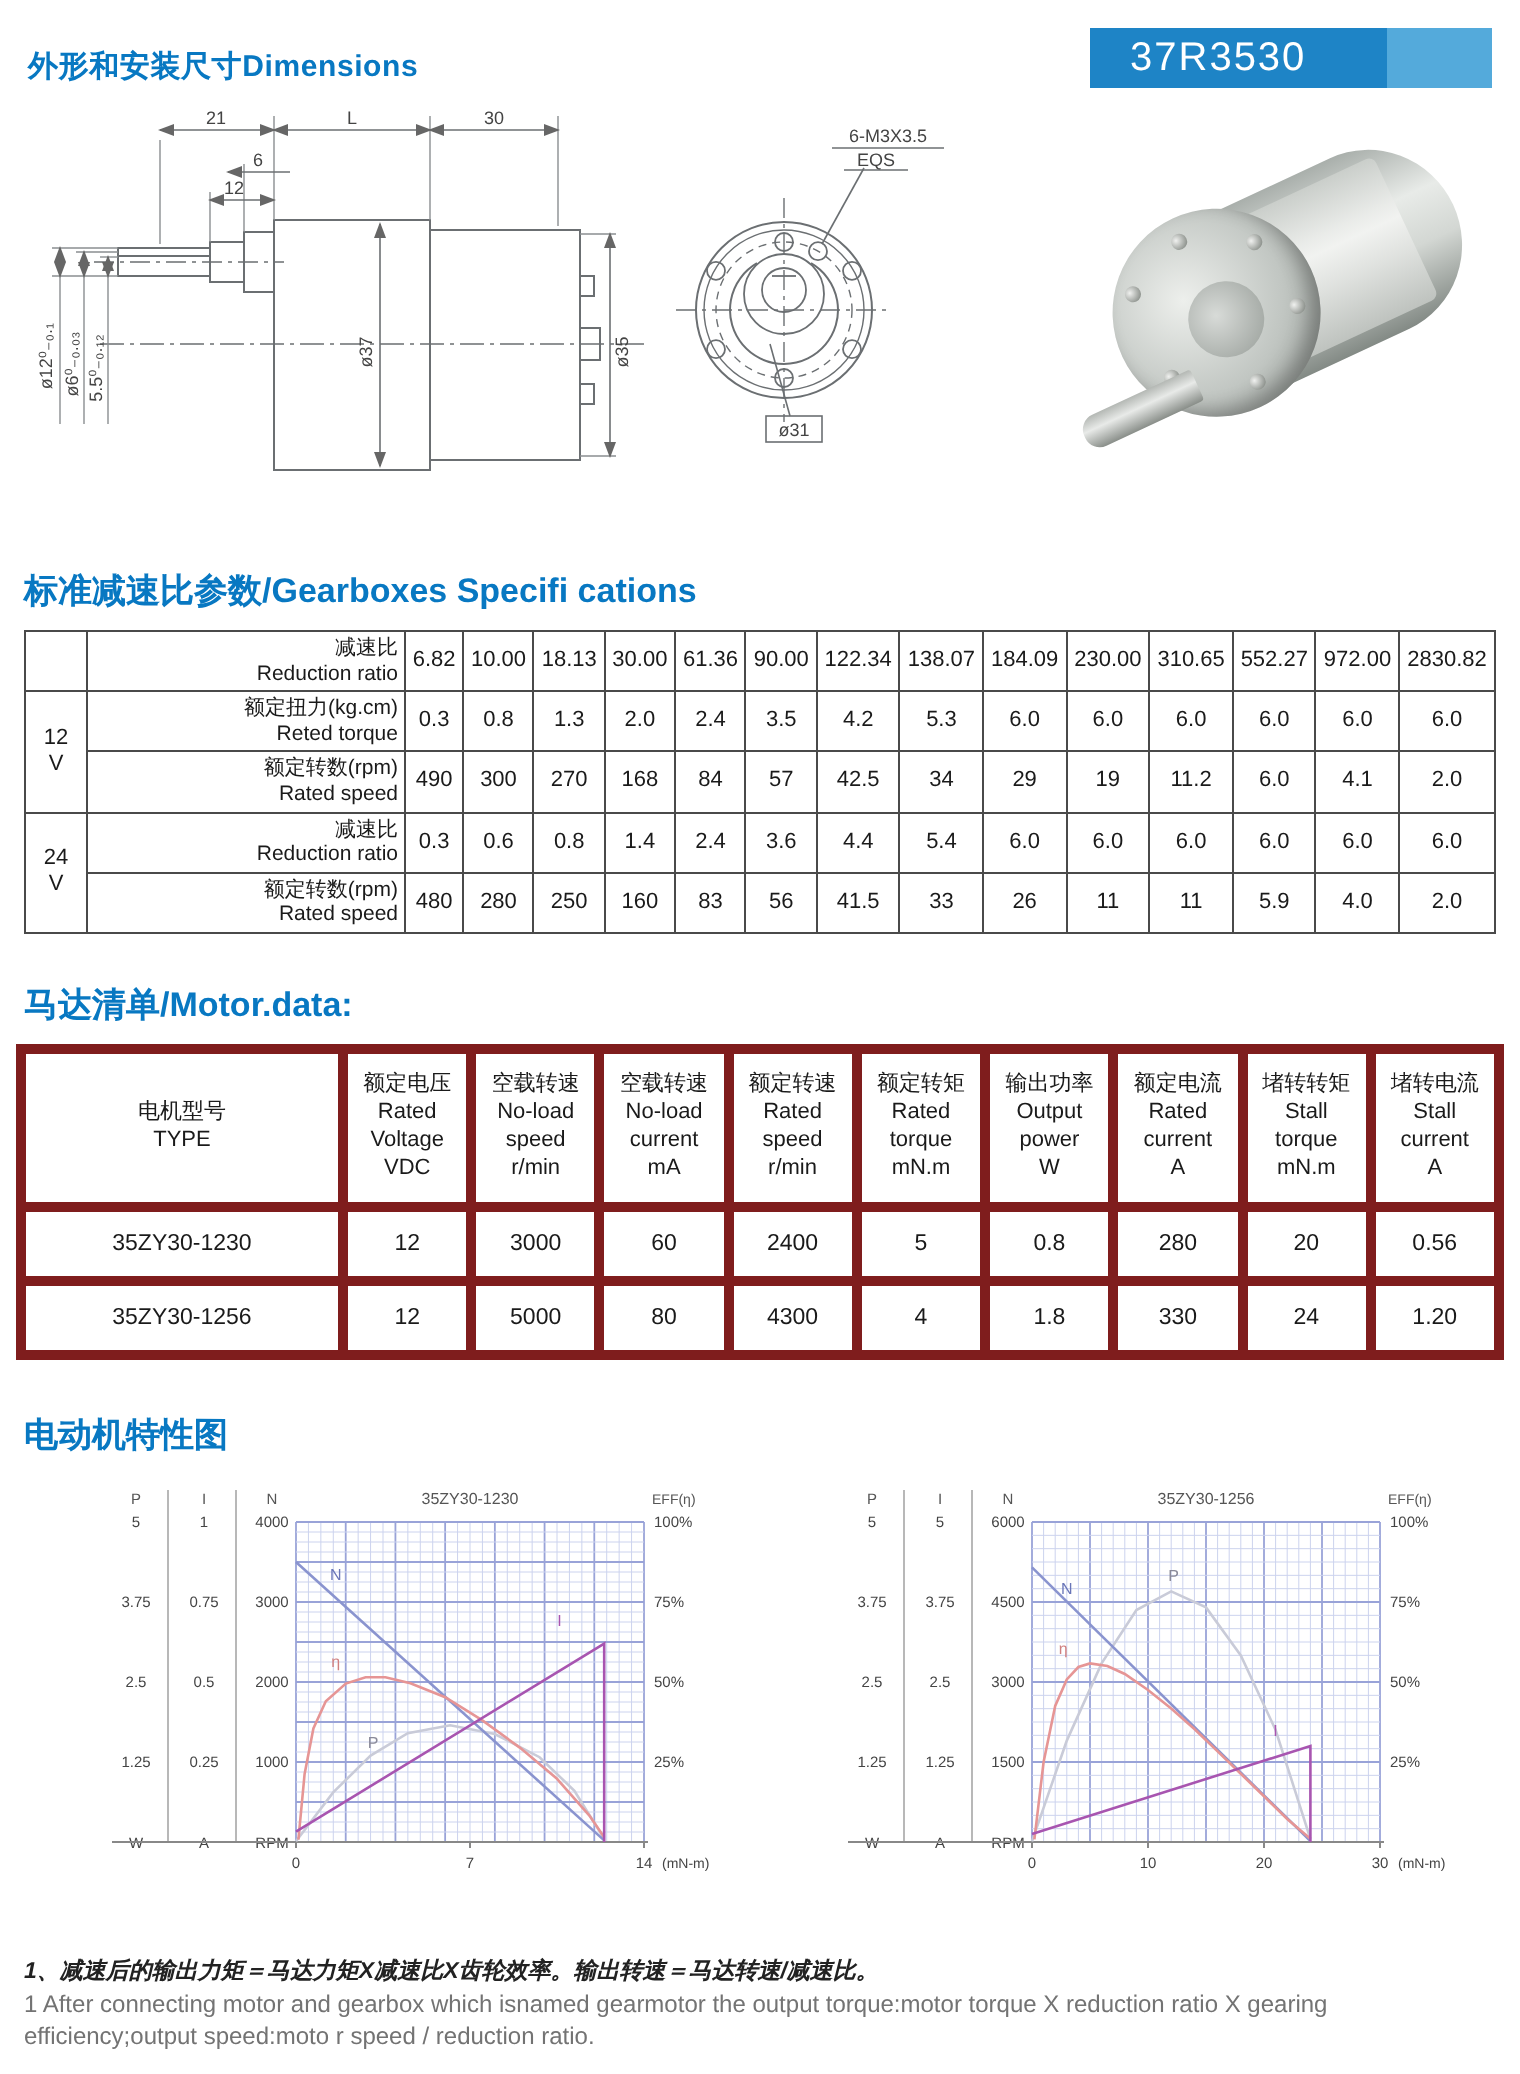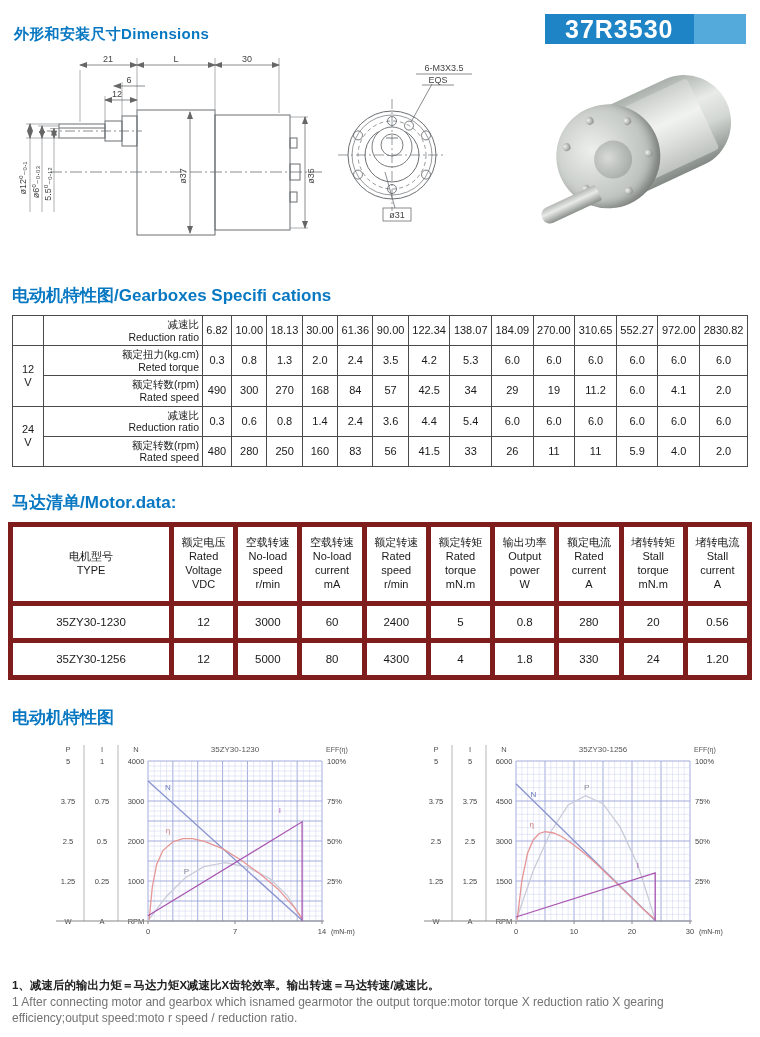--- a/index.html
+++ b/index.html
@@ -1,19 +1,19 @@
 <!DOCTYPE html>
 <html><head>
 <meta charset="utf-8">
 <style>
   html,body{margin:0;padding:0;}
   body{width:760px;height:1037px;background:#fff;font-family:"Liberation Sans","DejaVu Sans",sans-serif;position:relative;overflow:hidden;color:#222;}
-  .header{display:flex;justify-content:space-between;align-items:flex-end;padding:14px 14px 0 14px;height:44px;box-sizing:border-box;}
+  .header{display:flex;justify-content:space-between;align-items:flex-start;padding:14px 14px 0 14px;height:44px;box-sizing:border-box;}
   .page-title{font-size:15px;font-weight:bold;color:#0878c2;margin-top:10px;letter-spacing:.3px;}
-  .badge{width:201px;height:30px;background:linear-gradient(to right,#1e84c6 74%,#54aadb 74%);color:#fff;font-size:25px;font-weight:bold;display:flex;align-items:center;padding-left:20px;box-sizing:border-box;letter-spacing:1px;}
+  .badge{width:201px;height:30px;background:linear-gradient(to right,#1e84c6 74%,#54aadb 74%);color:#fff;font-size:20px;font-weight:normal;display:flex;align-items:center;padding-left:20px;box-sizing:border-box;letter-spacing:1px;}
   .figure-row{position:relative;height:222px;margin-top:4px;}
   svg.drawing{position:absolute;left:2px;top:2px;}
   svg.drawing text{font-size:9px;fill:#444;}
   .photo{position:absolute;right:8px;top:0;width:222px;height:205px;}
   .rot{position:absolute;left:20px;top:12px;width:190px;height:175px;transform:rotate(-25deg);}
   .body-cyl{position:absolute;left:52px;top:34px;width:136px;height:94px;background:linear-gradient(to bottom,#a9afab,#e8ebe8 35%,#d3d7d3 62%,#838a85);border-radius:8px 46px 46px 8px / 8px 47px 47px 8px;}
   .label-band{position:absolute;left:70px;top:42px;width:92px;height:78px;background:linear-gradient(to bottom,#ccd0cc,#f3f4f2 42%,#c3c7c3);border-radius:4px;opacity:.9;}
   .face{position:absolute;left:6px;top:28px;width:104px;height:104px;border-radius:50%;background:radial-gradient(circle at 38% 38%,#edefec,#c1c6c2 55%,#8d938e);box-shadow:inset -4px -5px 9px rgba(0,0,0,.28);}
   .hub{position:absolute;left:36px;top:38px;width:38px;height:38px;border-radius:50%;background:radial-gradient(circle at 40% 40%,#d8dbd8,#979d98);}
   .shaft{position:absolute;left:-34px;top:72px;width:62px;height:17px;background:linear-gradient(to bottom,#b4b8b4,#e8eae8 40%,#898e89);border-radius:8px 2px 2px 8px;}
@@ -26,21 +26,21 @@
   table.spec td.val{text-align:center;font-size:11px;}
   table.motor{border-collapse:collapse;width:744px;margin:0 8px;}
   table.motor th,table.motor td{border:5px solid #7f1d1d;font-size:11px;font-weight:normal;text-align:center;color:#1a1a1a;padding:3px 2px;line-height:1.25;}
   table.motor th{height:68px;}
   table.motor td{height:26px;font-size:11.5px;}
   table.motor th:first-child{width:152px;}
   .charts{display:flex;padding-left:50px;gap:38px;margin-top:6px;}
   .charts svg{display:block;}
   .charts text{font-family:"Liberation Sans","DejaVu Sans",sans-serif;}
   .notes{padding:0 12px;margin-top:26px;}
-  .note-cn{font-size:11.5px;font-weight:bold;color:#222;margin:0 0 2px 0;}
+  .note-cn{font-size:11.5px;font-weight:bold;color:#222;margin:0 0 2px 0;font-style:italic;}
   .note-en{font-size:12px;color:#737373;margin:0;line-height:1.3;}
 </style>
 </head>
 <body>
 
 <div class="header">
   <div class="page-title">外形和安装尺寸Dimensions</div>
   <div class="badge">37R3530</div>
 </div>
 
@@ -157,36 +157,36 @@
         <div class="scr" style="left:86px;top:62px;"></div>
         <div class="scr" style="left:52px;top:88px;"></div>
         <div class="scr" style="left:14px;top:68px;"></div>
         <div class="shaft"></div>
         <div class="hub"></div>
       </div>
     </div>
   </div>
 </div>
 
-<h2 class="section">电动机特性图/Gearboxes Specifi cations</h2>
+<h2 class="section">标准减速比参数/Gearboxes Specifi cations</h2>
 <table class="spec">
     <tbody>
       <tr>
         <td class="vcol"></td>
         <td class="lbl">减速比<br>Reduction ratio</td>
         <td class="val">6.82</td>
         <td class="val">10.00</td>
         <td class="val">18.13</td>
         <td class="val">30.00</td>
         <td class="val">61.36</td>
         <td class="val">90.00</td>
         <td class="val">122.34</td>
         <td class="val">138.07</td>
         <td class="val">184.09</td>
-        <td class="val">270.00</td>
+        <td class="val">230.00</td>
         <td class="val">310.65</td>
         <td class="val">552.27</td>
         <td class="val">972.00</td>
         <td class="val">2830.82</td>
       </tr>
       <tr>
         <td class="vcol" rowspan="2">12<br>V</td>
         <td class="lbl">额定扭力(kg.cm)<br>Reted torque</td>
         <td class="val">0.3</td>
         <td class="val">0.8</td>

